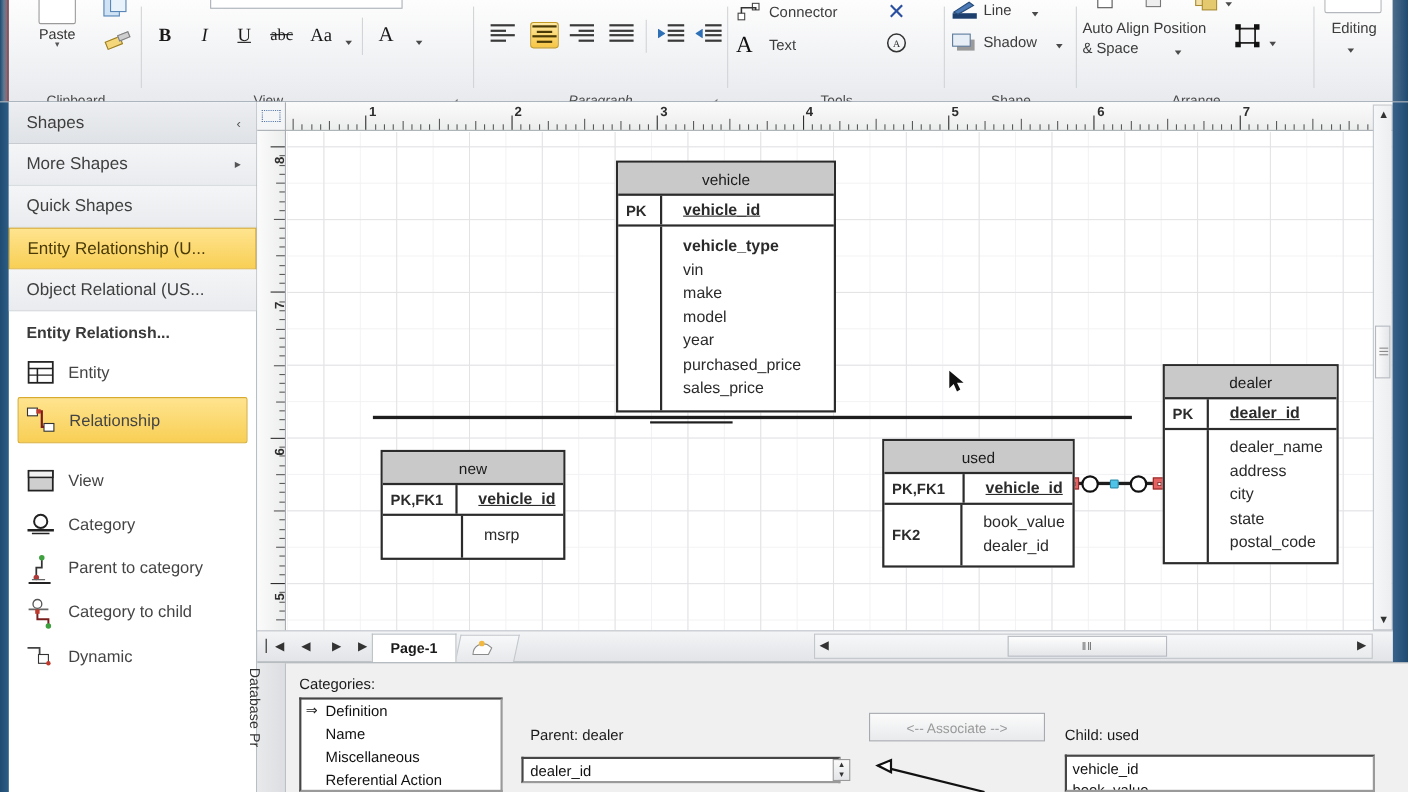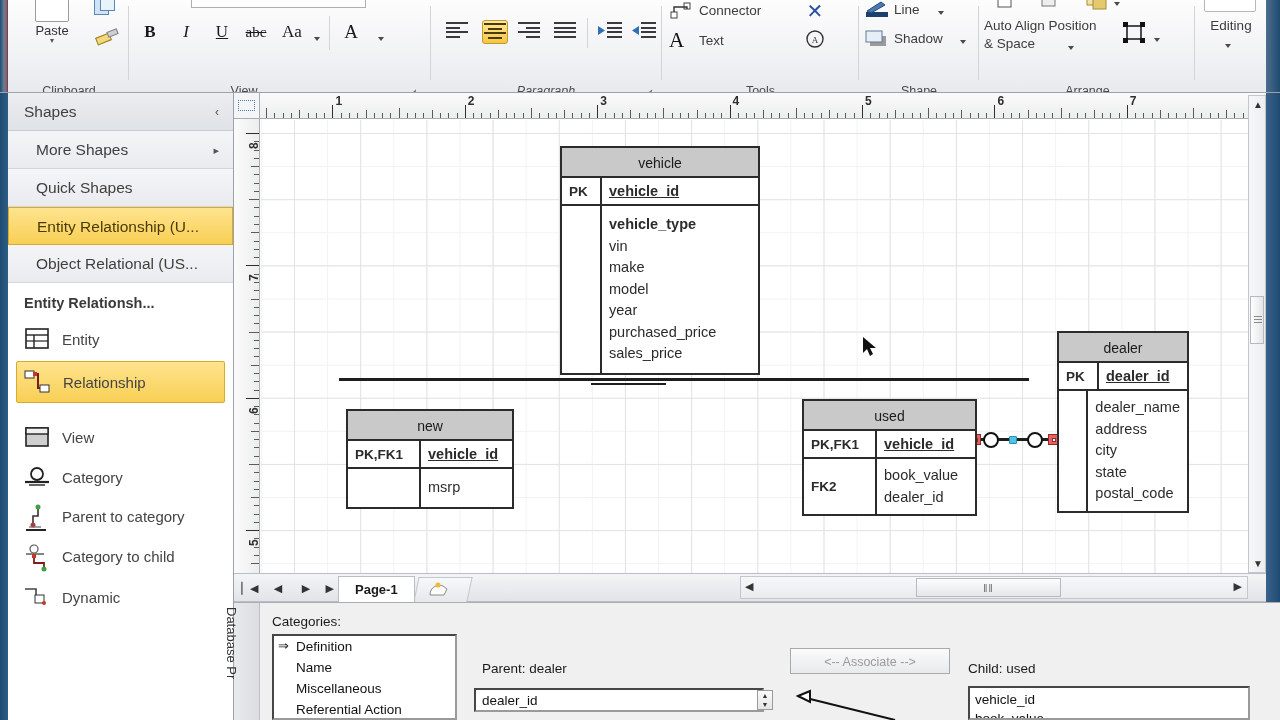--- a/index.html
+++ b/index.html
@@ -85,21 +85,21 @@
   #g-edit { left:1196px; width:70px; }
 
   
   #leftpanel { position:absolute; left:8px; top:93px; width:226px; height:627px;
     background:#fff; border-right:1px solid #9aa3ad; }
   #leftpanel .edge { position:absolute; left:-8px; top:0; width:8px; height:627px;
     background:linear-gradient(to right,#1f4b72,#2d5d85); }
   .stencil-hdr { height:38px; line-height:38px; padding-left:16px; font-size:15.5px; color:#3f3f3f;
     background:linear-gradient(#eceef1,#dfe2e6); border-bottom:1px solid #c8ccd1; position:relative; }
   .stencil-hdr .chev { position:absolute; right:14px; top:0; font-size:12px; color:#555; }
-  .stencil-item { height:38px; line-height:38px; padding-left:28px; font-size:15.5px; color:#3f3f3f;
+  .stencil-item { height:38px; line-height:38px; padding-left:16px; font-size:15.5px; color:#3f3f3f;
     background:linear-gradient(#f4f5f7,#e9ebee); border-bottom:1px solid #d3d6da; position:relative;
     white-space:nowrap; overflow:hidden; }
   .stencil-item.active { background:linear-gradient(#ffe48f,#f8cf55); color:#4a3a05; border:1px solid #d8ab2c; }
   .stencil-item .arr { position:absolute; right:14px; top:0; font-size:11px; color:#555; }
   .stencil-title { padding:12px 0 8px 16px; font-size:14.5px; font-weight:bold; color:#3a3a3a; }
   .shape-row { display:flex; align-items:center; padding:6px 0 6px 14px; font-size:15px; color:#444; }
   .shape-row.hl { background:linear-gradient(#ffe48f,#f8cf55); border:1px solid #d8ab2c;
      margin:2px 8px 2px 8px; border-radius:2px; padding-left:6px; }
   .shape-ico { width:30px; height:28px; margin-right:10px; position:relative; flex:0 0 30px; }
 
@@ -126,21 +126,21 @@
     background-size:66.2px 66.2px; background-position:33px 13px; }
   #gridminor { position:absolute; inset:0;
     background-image:
       linear-gradient(to right, #f2f2f4 1px, transparent 1px),
       linear-gradient(to bottom, #f2f2f4 1px, transparent 1px);
     background-size:33.1px 33.1px; background-position:33px 13px; }
 
   .ent { position:absolute; border:2px solid #2b2b2b; background:#fff; }
   .ent .hdr { background:#c9c9c9; border-bottom:2px solid #2b2b2b; text-align:center;
     font-size:14px; color:#1a1a1a; line-height:30px; height:30px; }
-  .ent .row { display:flex; border-bottom:2px solid #2b2b2b; }
+  .ent .row { display:flex; border-bottom:2px solid #2b2b2b;gap:12px; }
   .ent .row:last-child { border-bottom:none; }
   .ent .k { border-right:2px solid #2b2b2b; font-weight:bold; font-size:13.5px;
     display:flex; align-items:center; padding-left:7px; }
   .ent .v { padding:5px 7px; font-size:14.5px; }
   .ent .pkname { font-weight:bold; text-decoration:underline; }
   .ent .attr { line-height:21.5px; }
   .ent .attr.bold { font-weight:bold; }
 
   .wire { position:absolute; background:#1e1e1e; }
   .handle { position:absolute; width:11px; height:11px; background:#e86060;
@@ -733,21 +733,21 @@
       </div>
       <div class="row">
         <div class="k" style="width:73px">FK2</div>
         <div class="v" style="padding-top:6px;padding-bottom:6px">
           <div class="attr">book_value</div>
           <div class="attr">dealer_id</div>
         </div>
       </div>
     </div>
 
-    <div class="ent" style="left:796px;top:211px;width:132px">
+    <div class="ent" style="left:796px;top:211px;width:160px">
       <div class="hdr">dealer</div>
       <div class="row">
         <div class="k" style="width:40px">PK</div>
         <div class="v pkname">dealer_id</div>
       </div>
       <div class="row">
         <div class="k" style="width:40px"></div>
         <div class="v" style="padding-top:6px;padding-bottom:6px">
           <div class="attr">dealer_name</div>
           <div class="attr">address</div>

